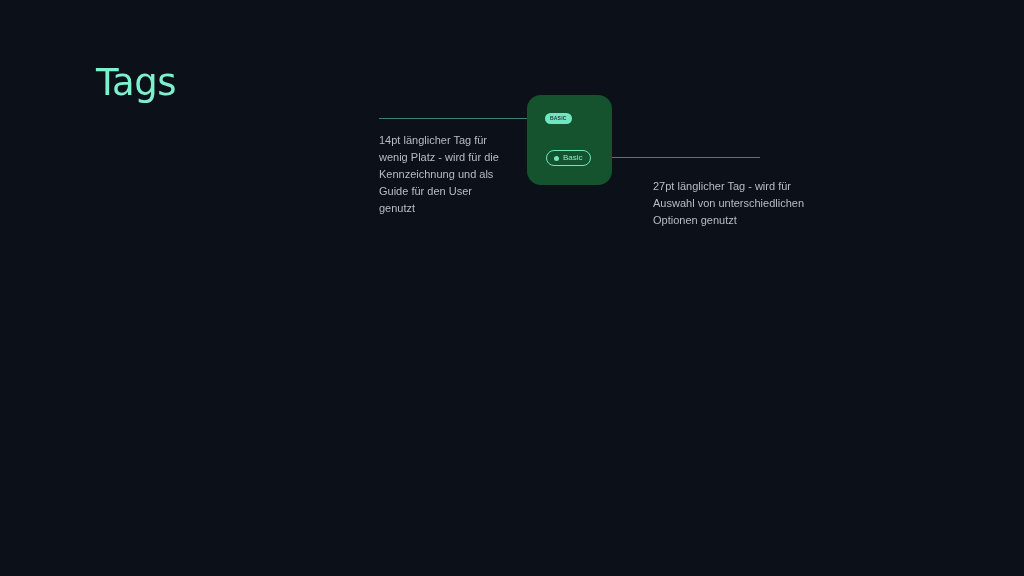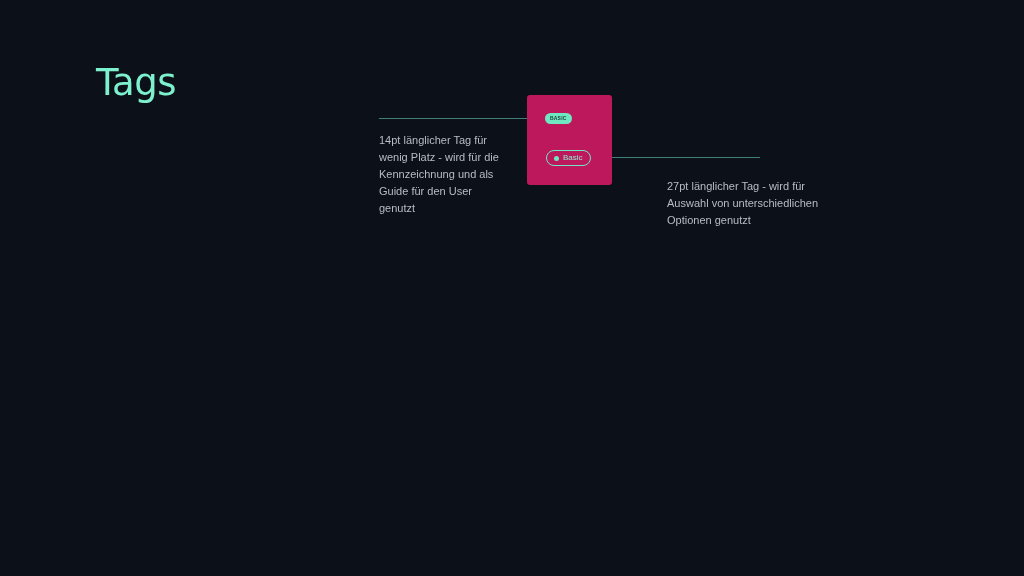--- a/index.html
+++ b/index.html
@@ -32,22 +32,22 @@
     font-family: "DejaVu Sans", sans-serif;
   }
 
   
   .specimen-card {
     position: absolute;
     left: 527px;
     top: 95px;
     width: 85px;
     height: 90px;
-    background: #be185d;
-    border-radius: 3px;
+    background: #14532d;
+    border-radius: 14px;
   }
 
   
   .tag-filled {
     position: absolute;
     left: 18px;
     top: 18px;
     height: 11px;
     padding: 0 5px;
     display: flex;
@@ -121,21 +121,21 @@
     font-size: 11px;
     line-height: 1.55;
     font-family: "Liberation Sans", sans-serif;
   }
   .annotation-left {
     left: 379px;
     top: 132px;
     width: 120px;
   }
   .annotation-right {
-    left: 667px;
+    left: 653px;
     top: 178px;
     width: 155px;
   }
 </style>
 </head>
 <body>
 
 <div class="slide">
 
   <div class="page-title">Tags</div>

